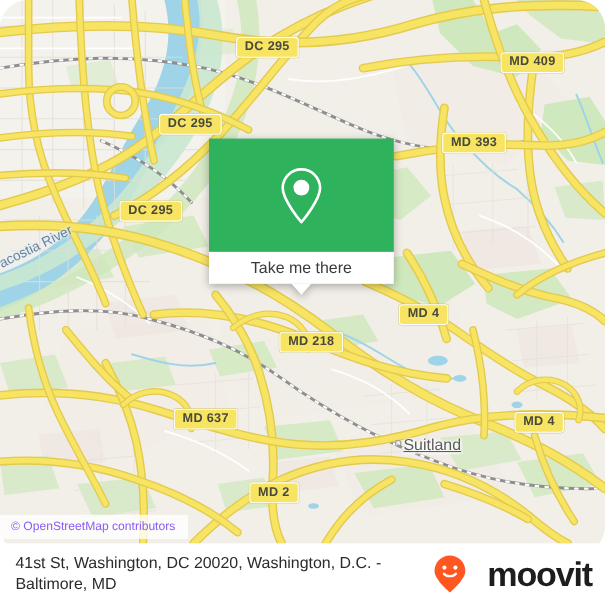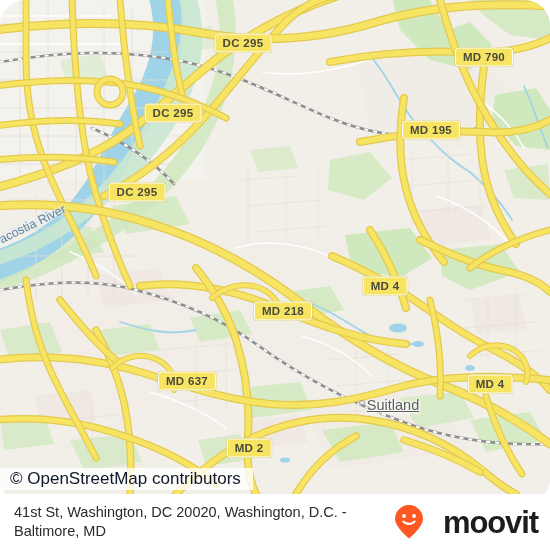--- a/index.html
+++ b/index.html
@@ -112,22 +112,22 @@
     left: 0; top: 463px;
     height: 31px;
     width: 100%;
     display: flex;
     align-items: center;
     pointer-events: none;
   }
   #attribution-inner {
     background: rgba(255,255,255,.78);
     padding: 4px 12px 4px 10px;
-    font-size: 17px;
-    color: #0f172a;
+    font-size: 11px;
+    color: #8b5cf6;
     line-height: 14px;
   }
 
   
   #footer {
     position: absolute;
     left: 0; top: 494px;
     width: 550px; height: 56px;
     background: #ffffff;
     display: flex;
@@ -367,35 +367,47 @@
         <path class="casing" stroke-width="6" d="M212,298 C226,286 244,282 260,288 C274,294 282,306 280,318"></path>
         <path class="road" stroke-width="4" d="M212,298 C226,286 244,282 260,288 C274,294 282,306 280,318"></path>
         <path class="casing" stroke-width="6" d="M112,368 C124,356 142,352 158,360 C170,366 176,378 174,390"></path>
         <path class="road" stroke-width="4" d="M112,368 C124,356 142,352 158,360 C170,366 176,378 174,390"></path>
         <path class="casing" stroke-width="6" d="M470,356 C482,344 500,342 514,350 C526,358 530,370 526,382"></path>
         <path class="road" stroke-width="4" d="M470,356 C482,344 500,342 514,350 C526,358 530,370 526,382"></path>
       </g>
     </svg>
 
     <div class="shield" style="left:243px; top:43px;">DC 295</div>
-    <div class="shield" style="left:484px; top:57px;">MD 790</div>
+    <div class="shield" style="left:484px; top:57px;">MD 409</div>
     <div class="shield" style="left:173px; top:113px;">DC 295</div>
-    <div class="shield" style="left:431px; top:130px;">MD 195</div>
+    <div class="shield" style="left:431px; top:130px;">MD 393</div>
     <div class="shield" style="left:137px; top:192px;">DC 295</div>
     <div class="shield" style="left:385px; top:286px;">MD 4</div>
     <div class="shield" style="left:242px; top:311px;margin-left:41px;">MD 218</div>
     <div class="shield" style="left:187px; top:381px;">MD 637</div>
     <div class="shield" style="left:490px; top:384px;">MD 4</div>
     <div class="shield" style="left:249px; top:448px;">MD 2</div>
 
     <div class="river-label" style="left:0px; top:233px;">acostia River</div>
 
     <div class="place-dot" style="left:362px; top:403px;"></div>
     <div class="place-label" style="left:393px; top:405px;">Suitland</div>
 
+    <div id="callout">
+      <div id="callout-top">
+        <svg width="44" height="54" viewBox="0 0 44 54">
+          <path d="M22 3 C12.6 3 5 10.6 5 20 C5 31 22 51 22 51 C22 51 39 31 39 20 C39 10.6 31.4 3 22 3 Z" fill="none" stroke="#ffffff" stroke-width="2.4" stroke-linejoin="round"></path>
+          <circle cx="22" cy="19.5" r="7.2" fill="#ffffff"></circle>
+        </svg>
+      </div>
+      <div id="callout-bottom">
+        <span id="callout-label">Take me there</span>
+      </div>
+      <div id="callout-tail"></div>
+    </div>
 
     <div id="attribution">
       <span id="attribution-inner">© OpenStreetMap contributors</span>
     </div>
   </div>
 
   <div id="footer">
     <div id="footer-address">41st St, Washington, DC 20020, Washington, D.C. - Baltimore, MD</div>
     <div id="logo">
       <svg width="30" height="36" viewBox="0 0 30 36">

